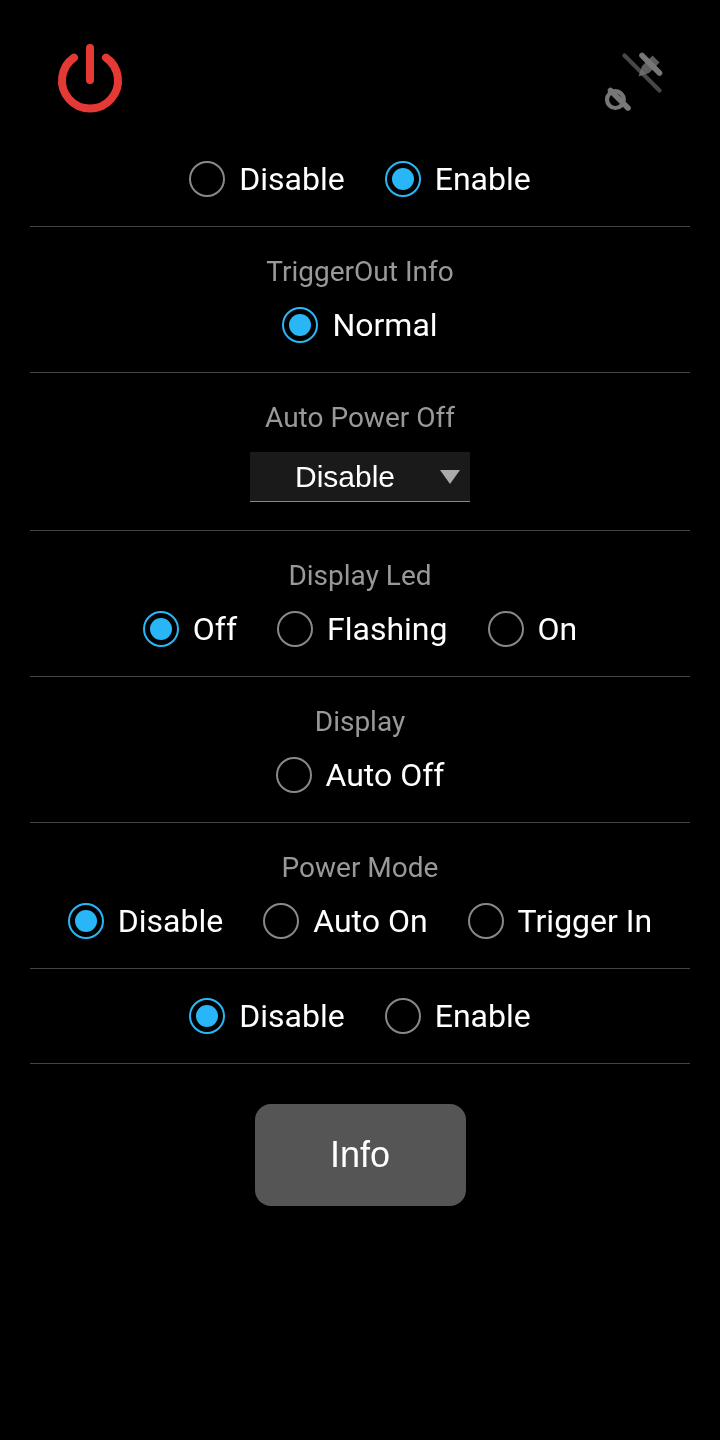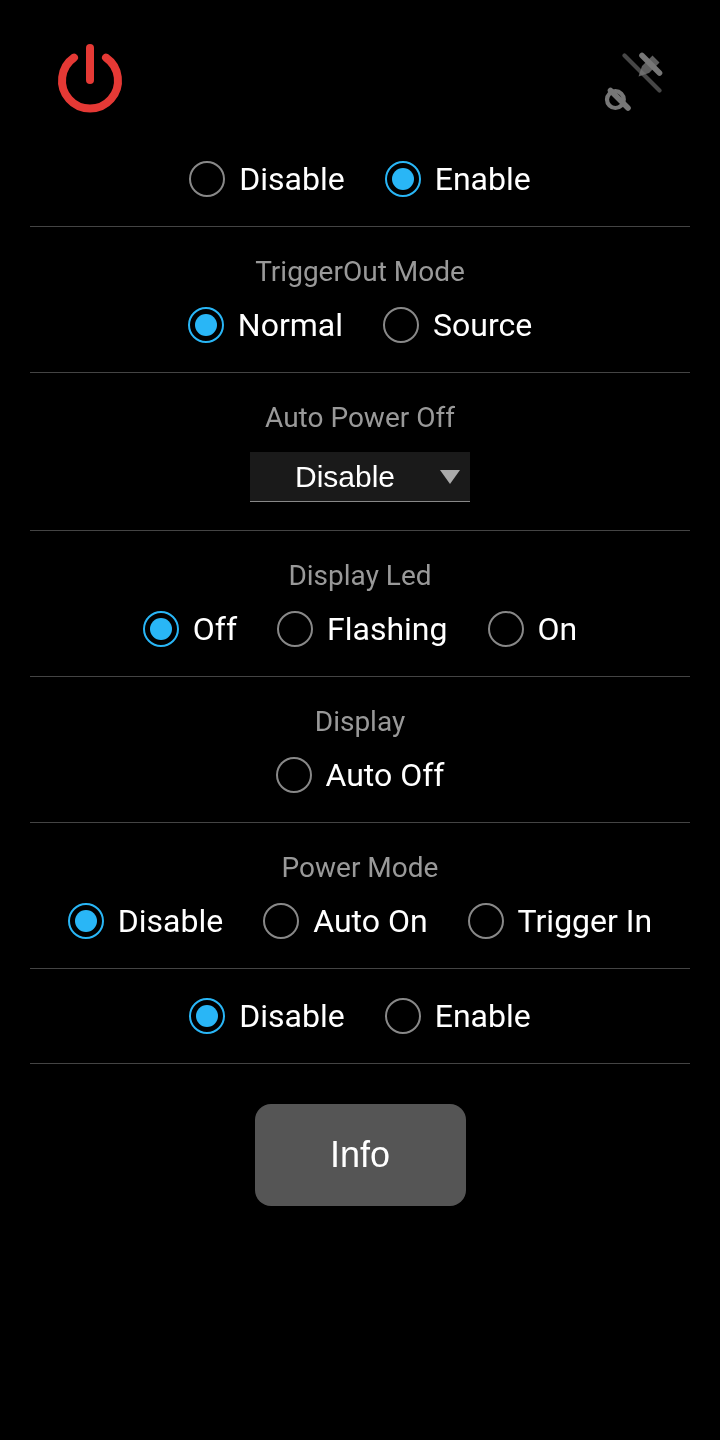--- a/index.html
+++ b/index.html
@@ -178,29 +178,25 @@
     <div class="radio-item">
       <div class="radio-circle selected"></div>
       <span class="radio-label">Enable</span>
     </div>
   </div>
 </div>
 
 <hr class="divider">
 
 <div class="section">
-  <div class="section-title">TriggerOut Mode</div>
+  <div class="section-title">TriggerOut Info</div>
   <div class="radio-group">
     <div class="radio-item">
       <div class="radio-circle selected"></div>
       <span class="radio-label">Normal</span>
-    </div>
-    <div class="radio-item">
-      <div class="radio-circle"></div>
-      <span class="radio-label">Source</span>
     </div>
   </div>
 </div>
 
 <hr class="divider">
 
 <div class="section">
   <div class="section-title">Auto Power Off</div>
   <div class="dropdown-wrapper">
     <div class="dropdown-container">

